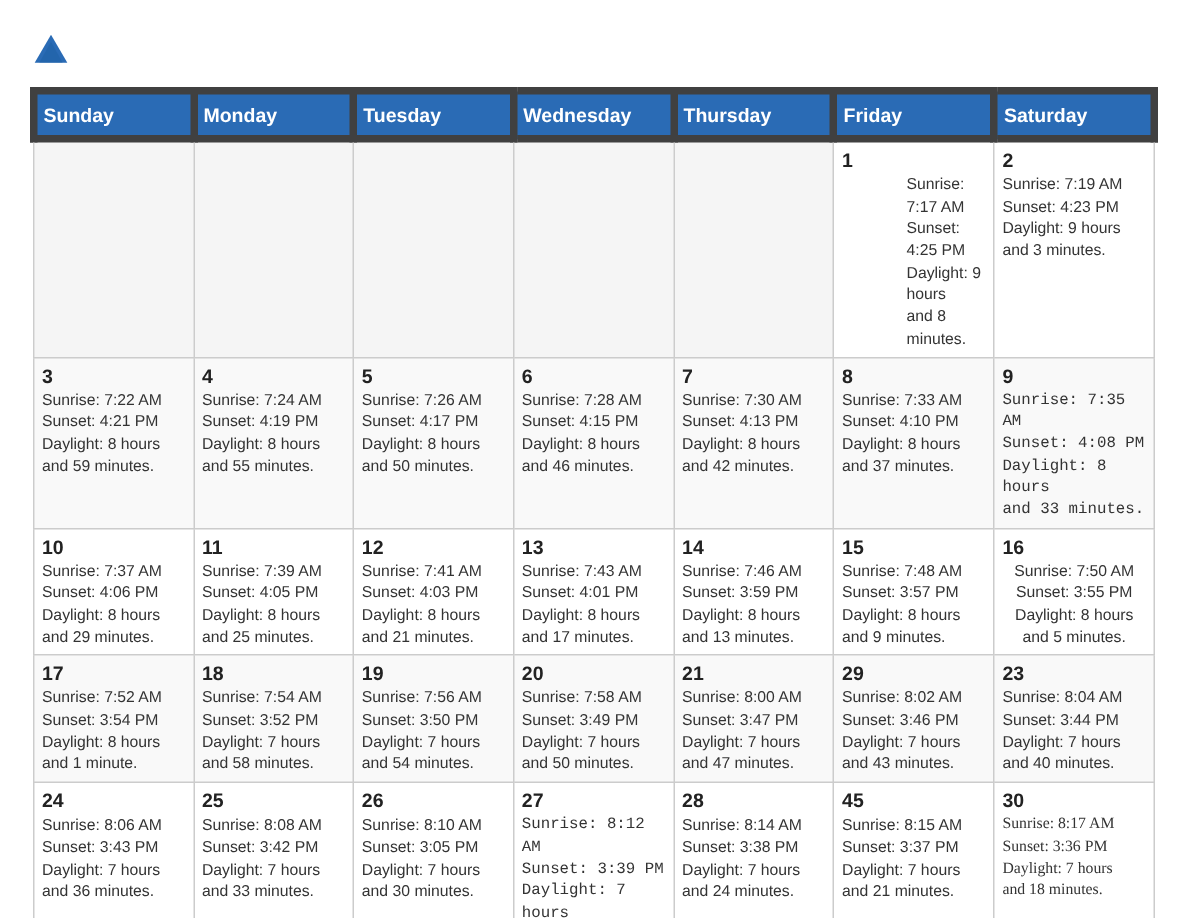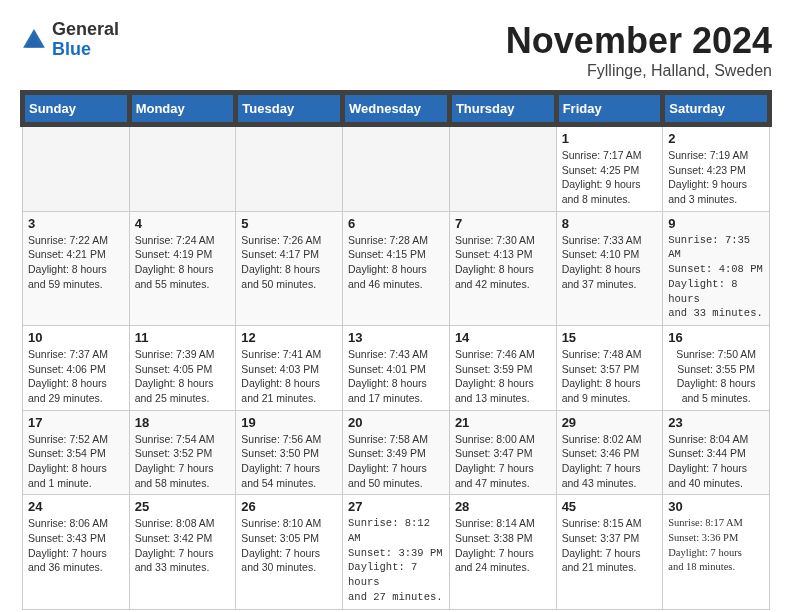--- a/index.html
+++ b/index.html
@@ -87,28 +87,20 @@
   </style>
 </head>
 <body>
 
 <div class="header-section">
   <div class="logo">
     <svg class="logo-icon" viewBox="0 0 36 36">
       <polygon points="18,4 32,28 4,28" fill="#2a6bb5"></polygon>
       <polygon points="18,10 28,28 8,28" fill="#1a5ca0" opacity="0.4"></polygon>
     </svg>
-    <div class="logo-text">
-      <span class="logo-general">General</span><br>
-      <span class="logo-blue">Blue</span>
-    </div>
-  </div>
-  <div class="title-section">
-    <div class="month-title">November 2024</div>
-    <div class="location-title">Fyllinge, Halland, Sweden</div>
   </div>
 </div>
 
 <table class="calendar-table">
   <thead>
     <tr>
 
     <th>Sunday</th>
         <th>Monday</th>
         <th>Tuesday</th>
@@ -120,21 +112,21 @@
   </thead>
   <tbody id="calendar-body">
   <tr>
         <td class="empty"></td>
         <td class="empty"></td>
         <td class="empty"></td>
         <td class="empty"></td>
         <td class="empty"></td>
         <td>
           <span class="day-number">1</span>
-          <div class="day-info" style="white-space: pre-line;">Sunrise: 7:17 AM
+          <div class="day-info" style="white-space: pre-line; margin-left: 43px;">Sunrise: 7:17 AM
 Sunset: 4:25 PM
 Daylight: 9 hours
 and 8 minutes.</div>
         </td>
         <td>
           <span class="day-number">2</span>
           <div class="day-info" style="white-space: pre-line;">Sunrise: 7:19 AM
 Sunset: 4:23 PM
 Daylight: 9 hours
 and 3 minutes.</div>

